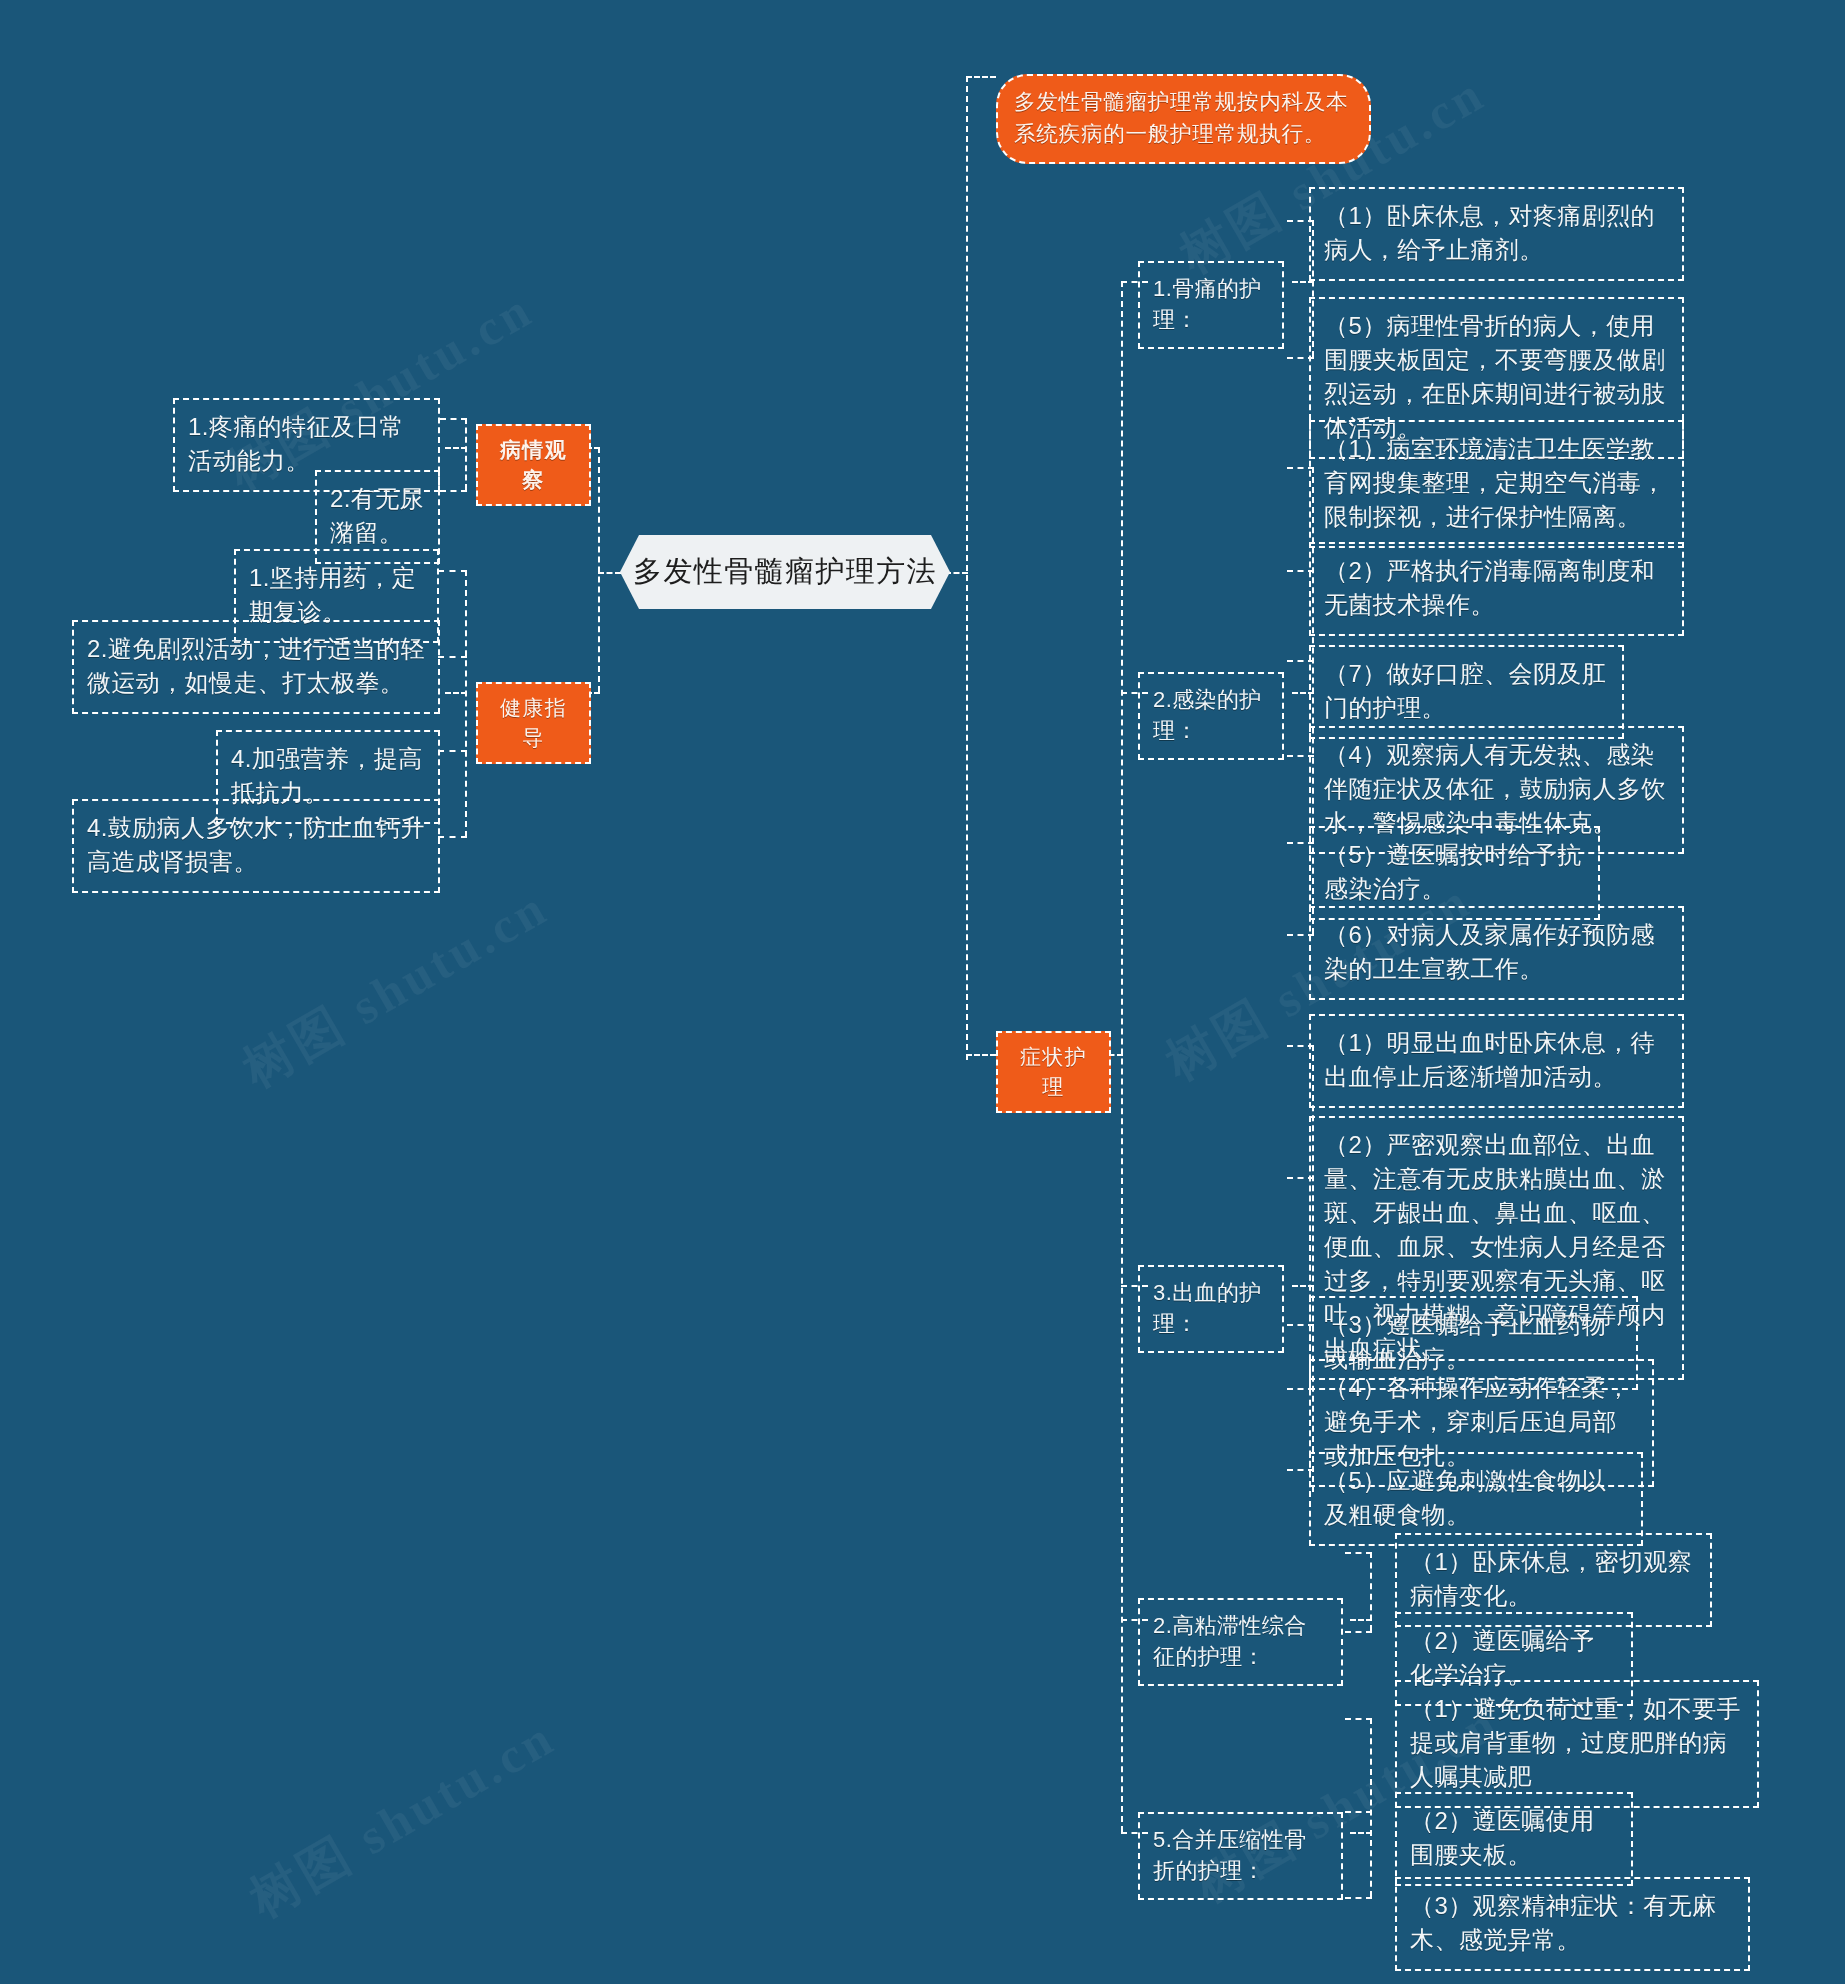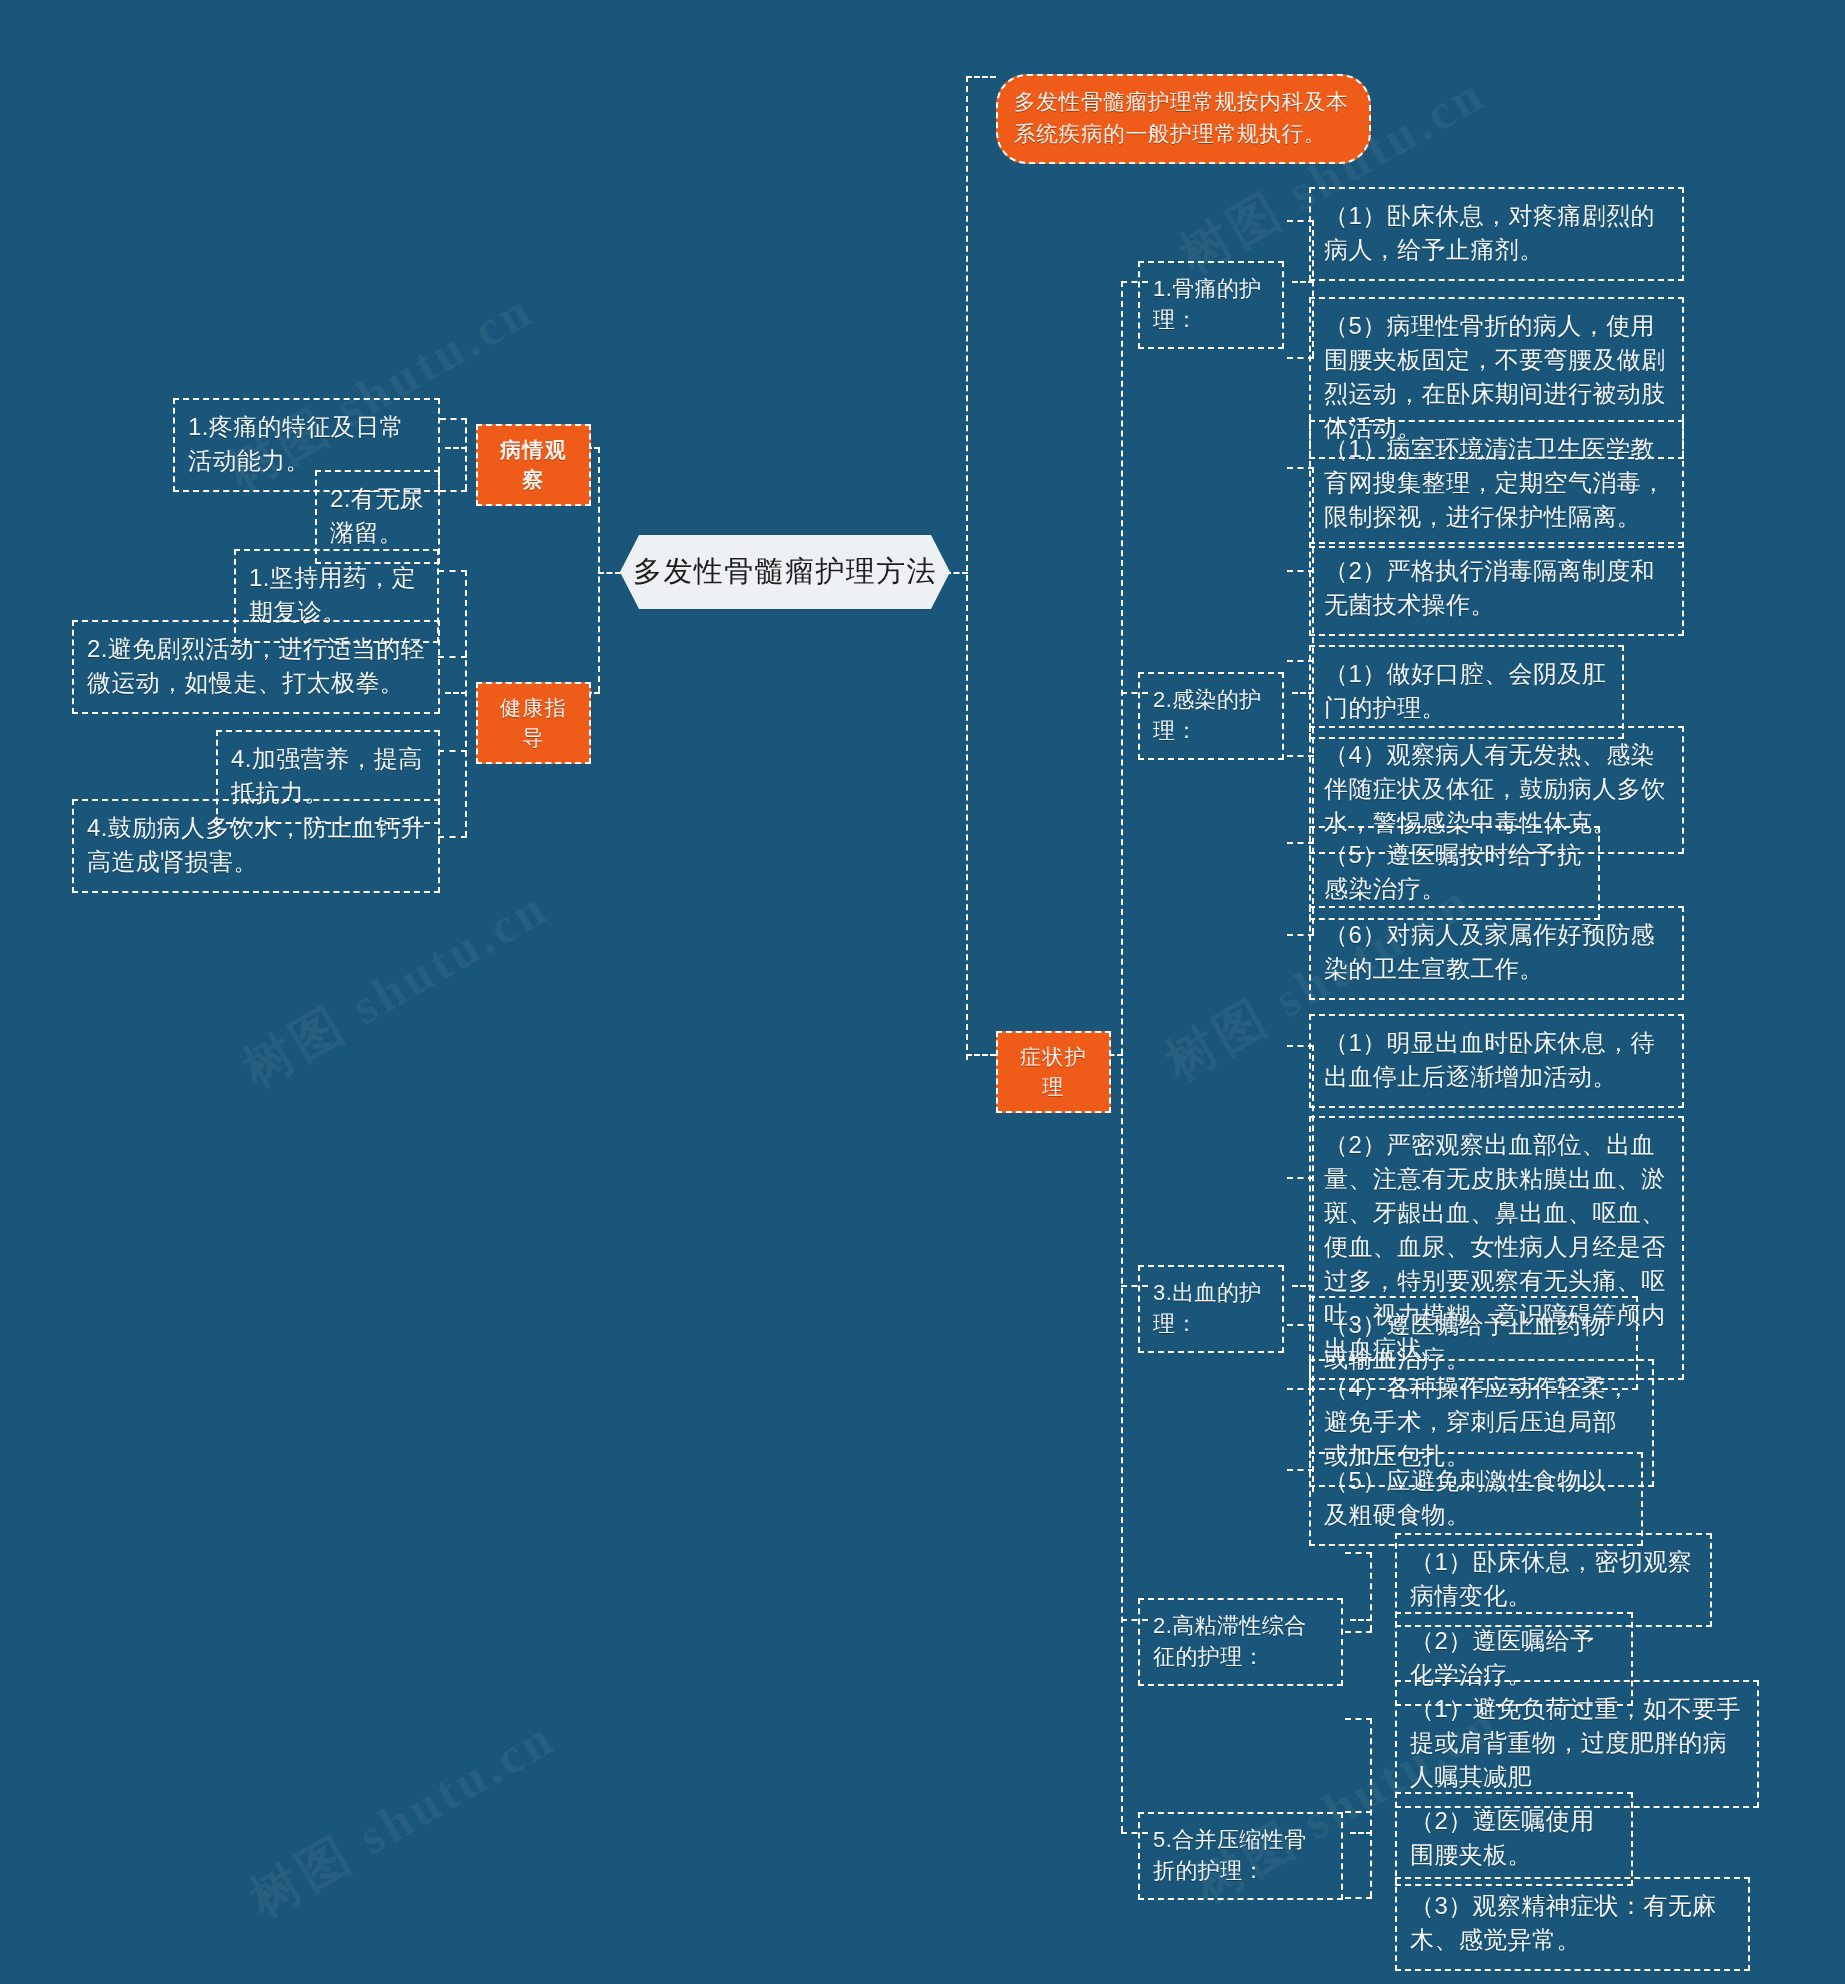--- a/index.html
+++ b/index.html
@@ -184,21 +184,21 @@
   <div class="node lv2" style="left:1138px;top:1812px;width:205px;">5.合并压缩性骨折的护理：</div>
 
   <div class="node lv3" style="left:1309px;top:187px;width:375px;">（1）卧床休息，对疼痛剧烈的病人，给予止痛剂。</div>
 
   <div class="node lv3" style="left:1309px;top:297px;width:375px;">（5）病理性骨折的病人，使用围腰夹板固定，不要弯腰及做剧烈运动，在卧床期间进行被动肢体活动。</div>
 
   <div class="node lv3" style="left:1309px;top:420px;width:375px;">（1）病室环境清洁卫生医学教育网搜集整理，定期空气消毒，限制探视，进行保护性隔离。</div>
 
   <div class="node lv3" style="left:1309px;top:542px;width:375px;">（2）严格执行消毒隔离制度和无菌技术操作。</div>
 
-  <div class="node lv3" style="left:1309px;top:645px;width:315px;">（1）做好口腔、会阴及肛门的护理。</div>
+  <div class="node lv3" style="left:1309px;top:645px;width:315px;">（7）做好口腔、会阴及肛门的护理。</div>
 
   <div class="node lv3" style="left:1309px;top:726px;width:375px;">（4）观察病人有无发热、感染伴随症状及体征，鼓励病人多饮水，警惕感染中毒性休克。</div>
 
   <div class="node lv3" style="left:1309px;top:826px;width:291px;">（5）遵医嘱按时给予抗感染治疗。</div>
 
   <div class="node lv3" style="left:1309px;top:906px;width:375px;">（6）对病人及家属作好预防感染的卫生宣教工作。</div>
 
   <div class="node lv3" style="left:1309px;top:1014px;width:375px;">（1）明显出血时卧床休息，待出血停止后逐渐增加活动。</div>
 
   <div class="node lv3" style="left:1309px;top:1116px;width:375px;">（2）严密观察出血部位、出血量、注意有无皮肤粘膜出血、淤斑、牙龈出血、鼻出血、呕血、便血、血尿、女性病人月经是否过多，特别要观察有无头痛、呕吐、视力模糊、意识障碍等颅内出血症状。</div>

